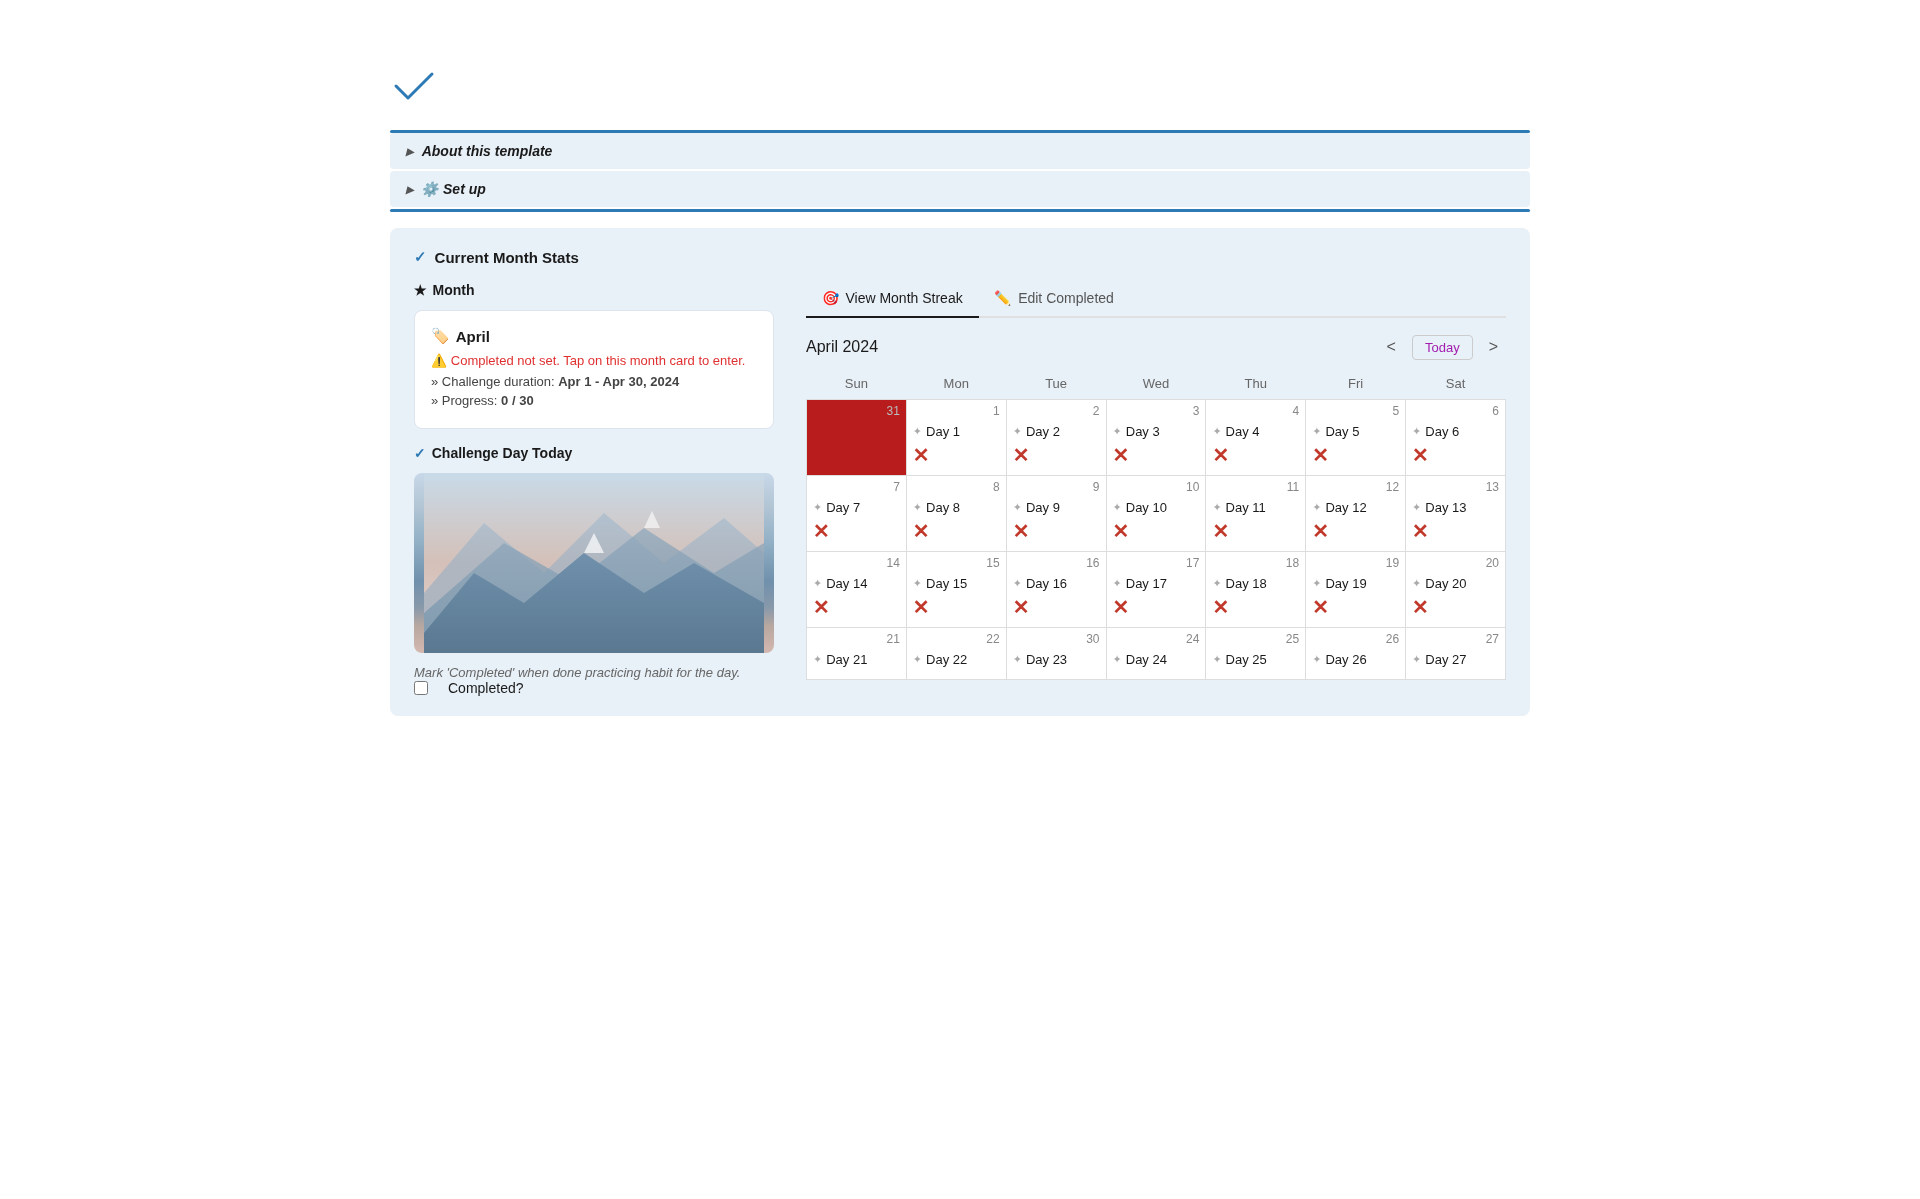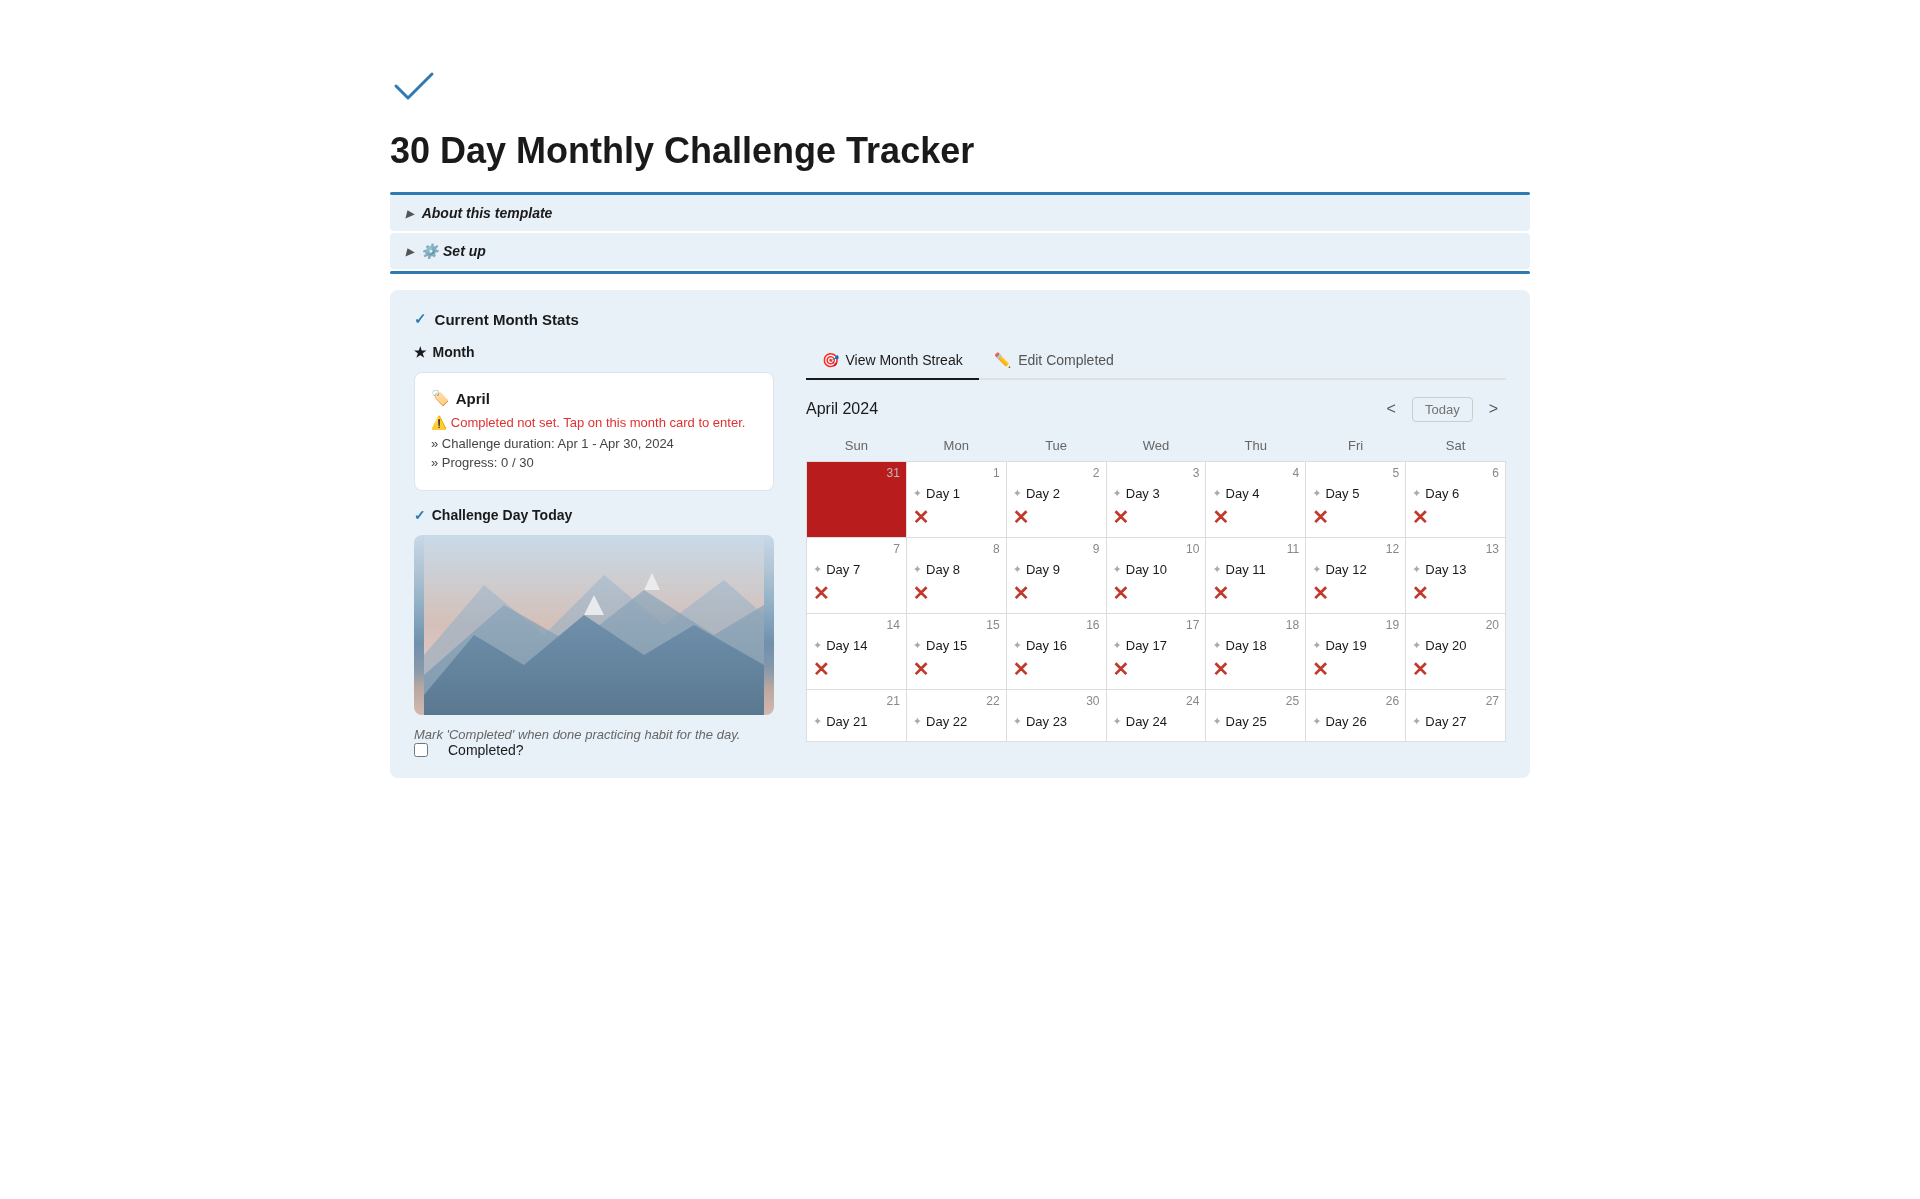--- a/index.html
+++ b/index.html
@@ -142,21 +142,21 @@
       margin-bottom: 6px;
     }
 
     .meta-text {
       color: #444;
       font-size: 13px;
       margin-bottom: 4px;
     }
 
     .meta-bold {
-      font-weight: 400;
+      font-weight: 700;
     }
 
     .challenge-day-label {
       display: flex;
       align-items: center;
       gap: 6px;
       font-weight: 600;
       font-size: 14px;
       margin-bottom: 12px;
     }
@@ -254,21 +254,21 @@
       color: #555;
       font-size: 16px;
       padding: 4px 8px;
       border-radius: 4px;
     }
 
     .today-btn {
       background: none;
       border: 1px solid #ccc;
       cursor: pointer;
-      color: #737373;
+      color: #a21caf;
       font-size: 13px;
       padding: 4px 12px;
       border-radius: 4px;
     }
 
     .calendar-grid {
       width: 100%;
       border-collapse: collapse;
     }
 
@@ -331,21 +331,20 @@
 <body>
 
 <div class="page-wrapper">
 
   <div class="page-icon">
     <svg viewBox="0 0 48 48">
       <polyline points="6,26 18,38 42,14"></polyline>
     </svg>
   </div>
 
-  <h1 class="page-title">30 Day Monthly Challenge Tracker</h1>
 
   <div class="divider-blue"></div>
 
   <div class="toggle-section">
     <div class="toggle-header">
       <span class="toggle-arrow">▶</span>
       <span>About this template</span>
     </div>
   </div>
 

